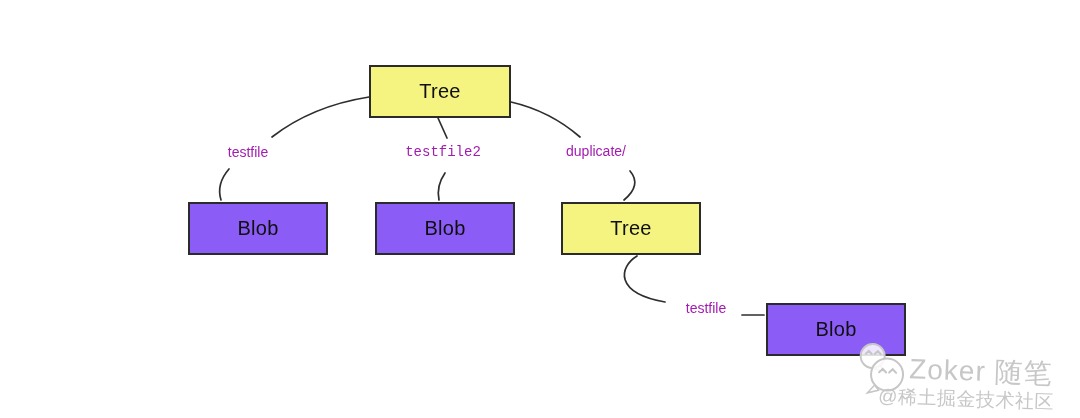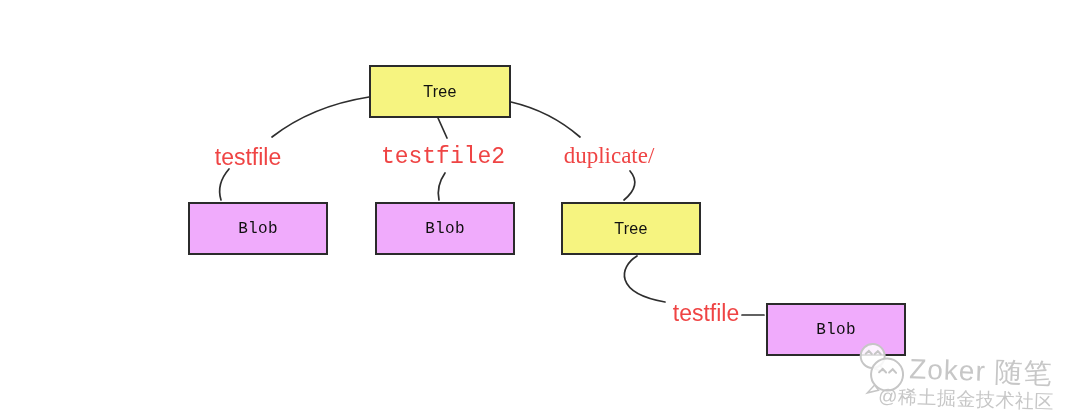--- a/index.html
+++ b/index.html
@@ -13,38 +13,38 @@
   .stage { position: absolute; inset: 0; width: 1080px; height: 418px; }
   svg.edge-layer { position: absolute; left: 0; top: 0; width: 1080px; height: 418px; }
   .edge-layer path, .edge-layer line {
     fill: none; stroke: #2e2e2e; stroke-width: 1.7; stroke-linecap: round;
   }
   .node {
     position: absolute;
     box-sizing: border-box;
     border: 2px solid #2b2b2b;
     display: flex; align-items: center; justify-content: center;
-    font-size: 16px; color: #101010;
+    font-size: 20px; color: #101010;
     letter-spacing: 0.3px;
   }
   .node.tree { background: #f6f480; }
-  .node.blob { background: #f0abfc; font-family: Liberation Mono, monospace; }
+  .node.blob { background: #8b5cf6; }
   .n-tree-root { left: 369px; top: 65px;  width: 142px; height: 53px; }
   .n-blob-1    { left: 188px; top: 202px; width: 140px; height: 53px; }
   .n-blob-2    { left: 375px; top: 202px; width: 140px; height: 53px; }
   .n-tree-dup  { left: 561px; top: 202px; width: 140px; height: 53px; }
   .n-blob-3    { left: 766px; top: 303px; width: 140px; height: 53px; }
   .elabel {
     position: absolute;
     transform: translateX(-50%);
-    font-size: 23px; color: #ef4444; white-space: nowrap;
+    font-size: 14px; color: #a21caf; white-space: nowrap;
   }
   .el-1 { left: 248px; top: 144px; }
   .el-2 { left: 443px; top: 144px; font-family: Liberation Mono, monospace; }
-  .el-3 { left: 609px; top: 143px; font-family: Liberation Serif, serif; }
+  .el-3 { left: 596px; top: 143px; }
   .el-4 { left: 706px; top: 300px; }
   .watermark {
     position: absolute; left: 853px; top: 342px; width: 210px; height: 70px;
     color: #c7c7c7;
     transform: rotate(2deg);
     pointer-events: none;
   }
   .wm-icon { position: absolute; left: 0; top: 2px; }
   .wm-name {
     position: absolute; left: 56px; top: 10px;

